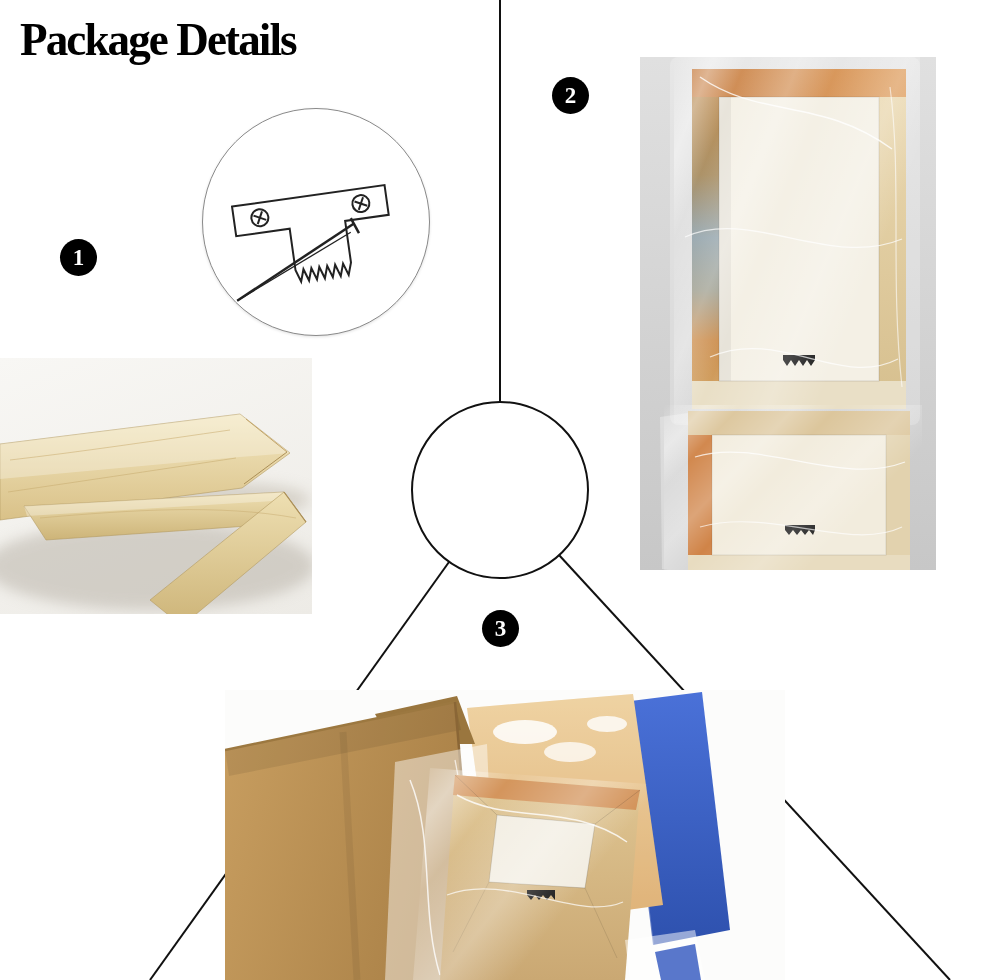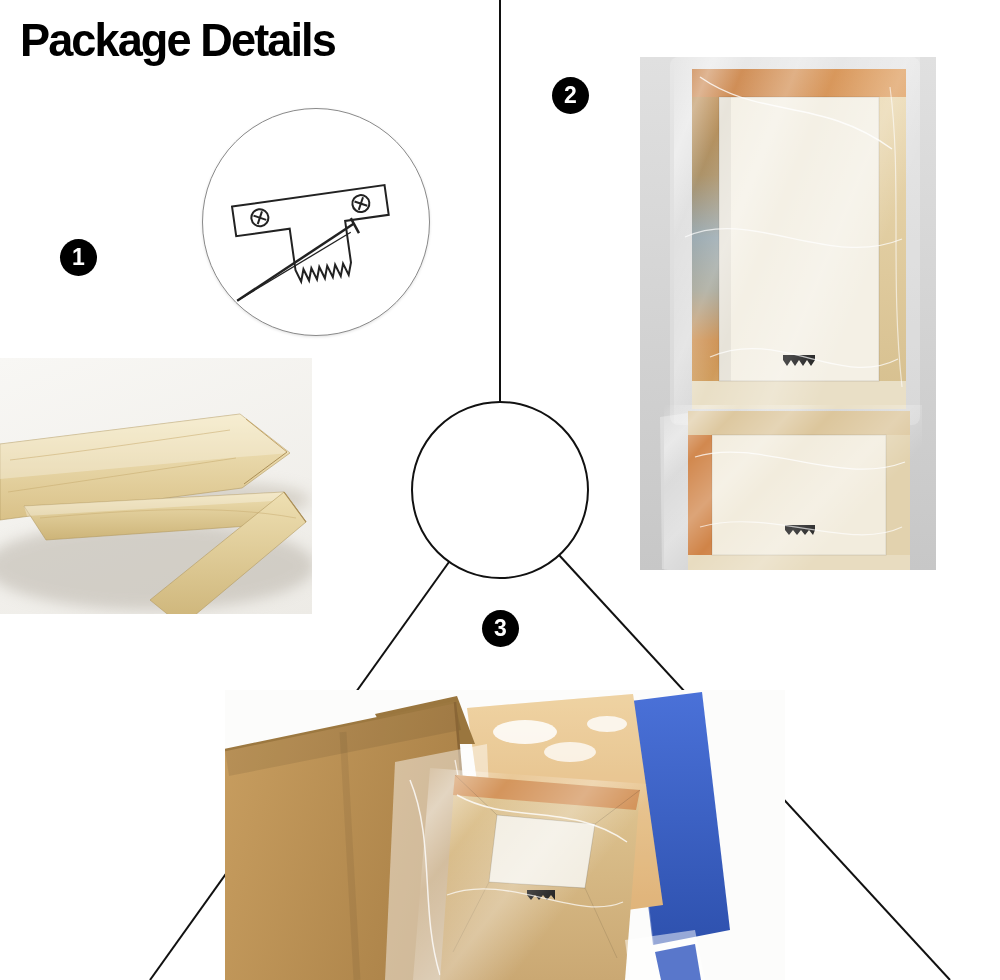--- a/index.html
+++ b/index.html
@@ -1,18 +1,18 @@
 <!DOCTYPE html>
 <html><head>
 <meta charset="utf-8">
 <style>
   html,body{margin:0;padding:0;background:#fff;}
   #page{
     position:relative;width:1000px;height:980px;background:#ffffff;
-    font-family:Liberation Sans, sans-serif;overflow:hidden;
+    font-family:Liberation Serif, serif;overflow:hidden;
   }
   #divider-svg{position:absolute;left:0;top:0;z-index:1;}
   .photo{position:absolute;z-index:2;overflow:hidden;}
   #page-title{
     position:absolute;left:20px;top:12px;z-index:4;
     font-size:47px;font-weight:bold;color:#000;letter-spacing:-2px;
     transform:scaleX(.96);transform-origin:left top;white-space:nowrap;
   }
   .badge{
     position:absolute;z-index:4;width:37px;height:37px;border-radius:50%;

